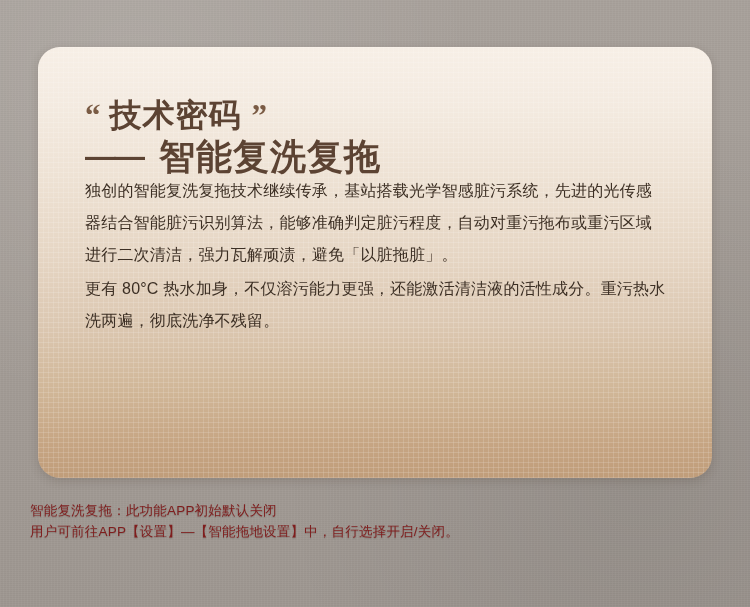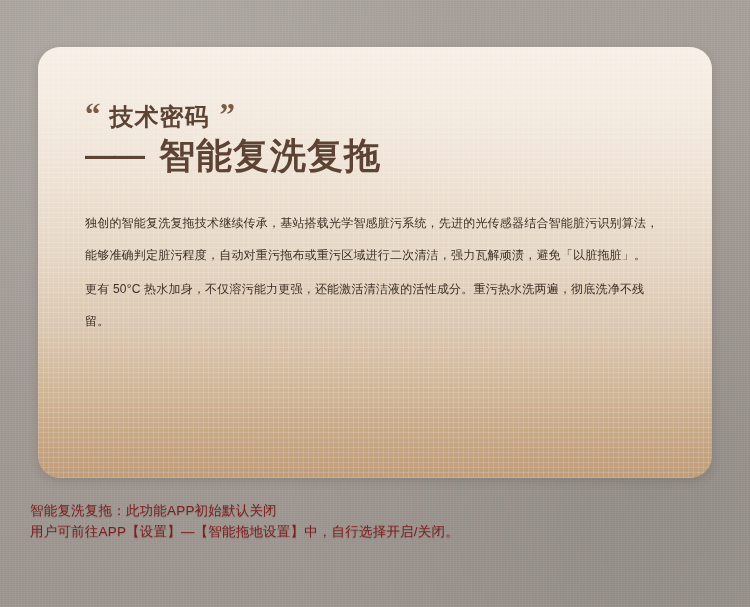--- a/index.html
+++ b/index.html
@@ -86,44 +86,43 @@
   .quote-mark {
     font-family: "Liberation Serif", "DejaVu Serif", serif;
     font-size: 31px;
     font-weight: bold;
     color: #7a5b44;
     line-height: 1;
   }
   #headline-quote-open { margin-right: 9px; }
   #headline-quote-close { margin-left: 10px; }
   #headline-main-text {
-    font-size: 24px;
+    font-size: 32px;
     letter-spacing: 1px;
     color: #5c4333;
   }
   #headline-line-2 { margin-left: 0; }
   #headline-dash {
     font-size: 31px;
     color: #5c4333;
     letter-spacing: -2px;
     margin-right: 16px;
     position: relative;
     top: -2px;
   }
   #headline-sub-text {
     font-size: 36px;
     letter-spacing: 1px;
     color: #5c4333;
   }
 
   
   #body-copy {
-    margin-top: 33px;
     color: #3c2f24;
-    font-size: 12px;
+    font-size: 16px;
     line-height: 32px;
     letter-spacing: 0.2px;
     max-width: 586px;
   }
   #body-copy p { margin: 0; }
   #body-paragraph-2 { margin-top: 2px !important; }
 
   
   #footnotes {
     position: absolute;
@@ -157,21 +156,21 @@
         <span class="quote-mark" id="headline-quote-close">”</span>
       </div>
       <div class="headline-line" id="headline-line-2">
         <span id="headline-dash">——</span>
         <span id="headline-sub-text">智能复洗复拖</span>
       </div>
     </div>
 
     <div id="body-copy">
       <p id="body-paragraph-1">独创的智能复洗复拖技术继续传承，基站搭载光学智感脏污系统，先进的光传感器结合智能脏污识别算法，能够准确判定脏污程度，自动对重污拖布或重污区域进行二次清洁，强力瓦解顽渍，避免「以脏拖脏」。</p>
-      <p id="body-paragraph-2">更有 50°C 热水加身，不仅溶污能力更强，还能激活清洁液的活性成分。重污热水洗两遍，彻底洗净不残留。</p>
+      <p id="body-paragraph-2">更有 80°C 热水加身，不仅溶污能力更强，还能激活清洁液的活性成分。重污热水洗两遍，彻底洗净不残留。</p>
     </div>
 
   </div>
 </div>
 
 <div id="footnotes">
   <div>智能复洗复拖：此功能APP初始默认关闭</div>
   <div>用户可前往APP【设置】—【智能拖地设置】中，自行选择开启/关闭。</div>
 </div>
 

